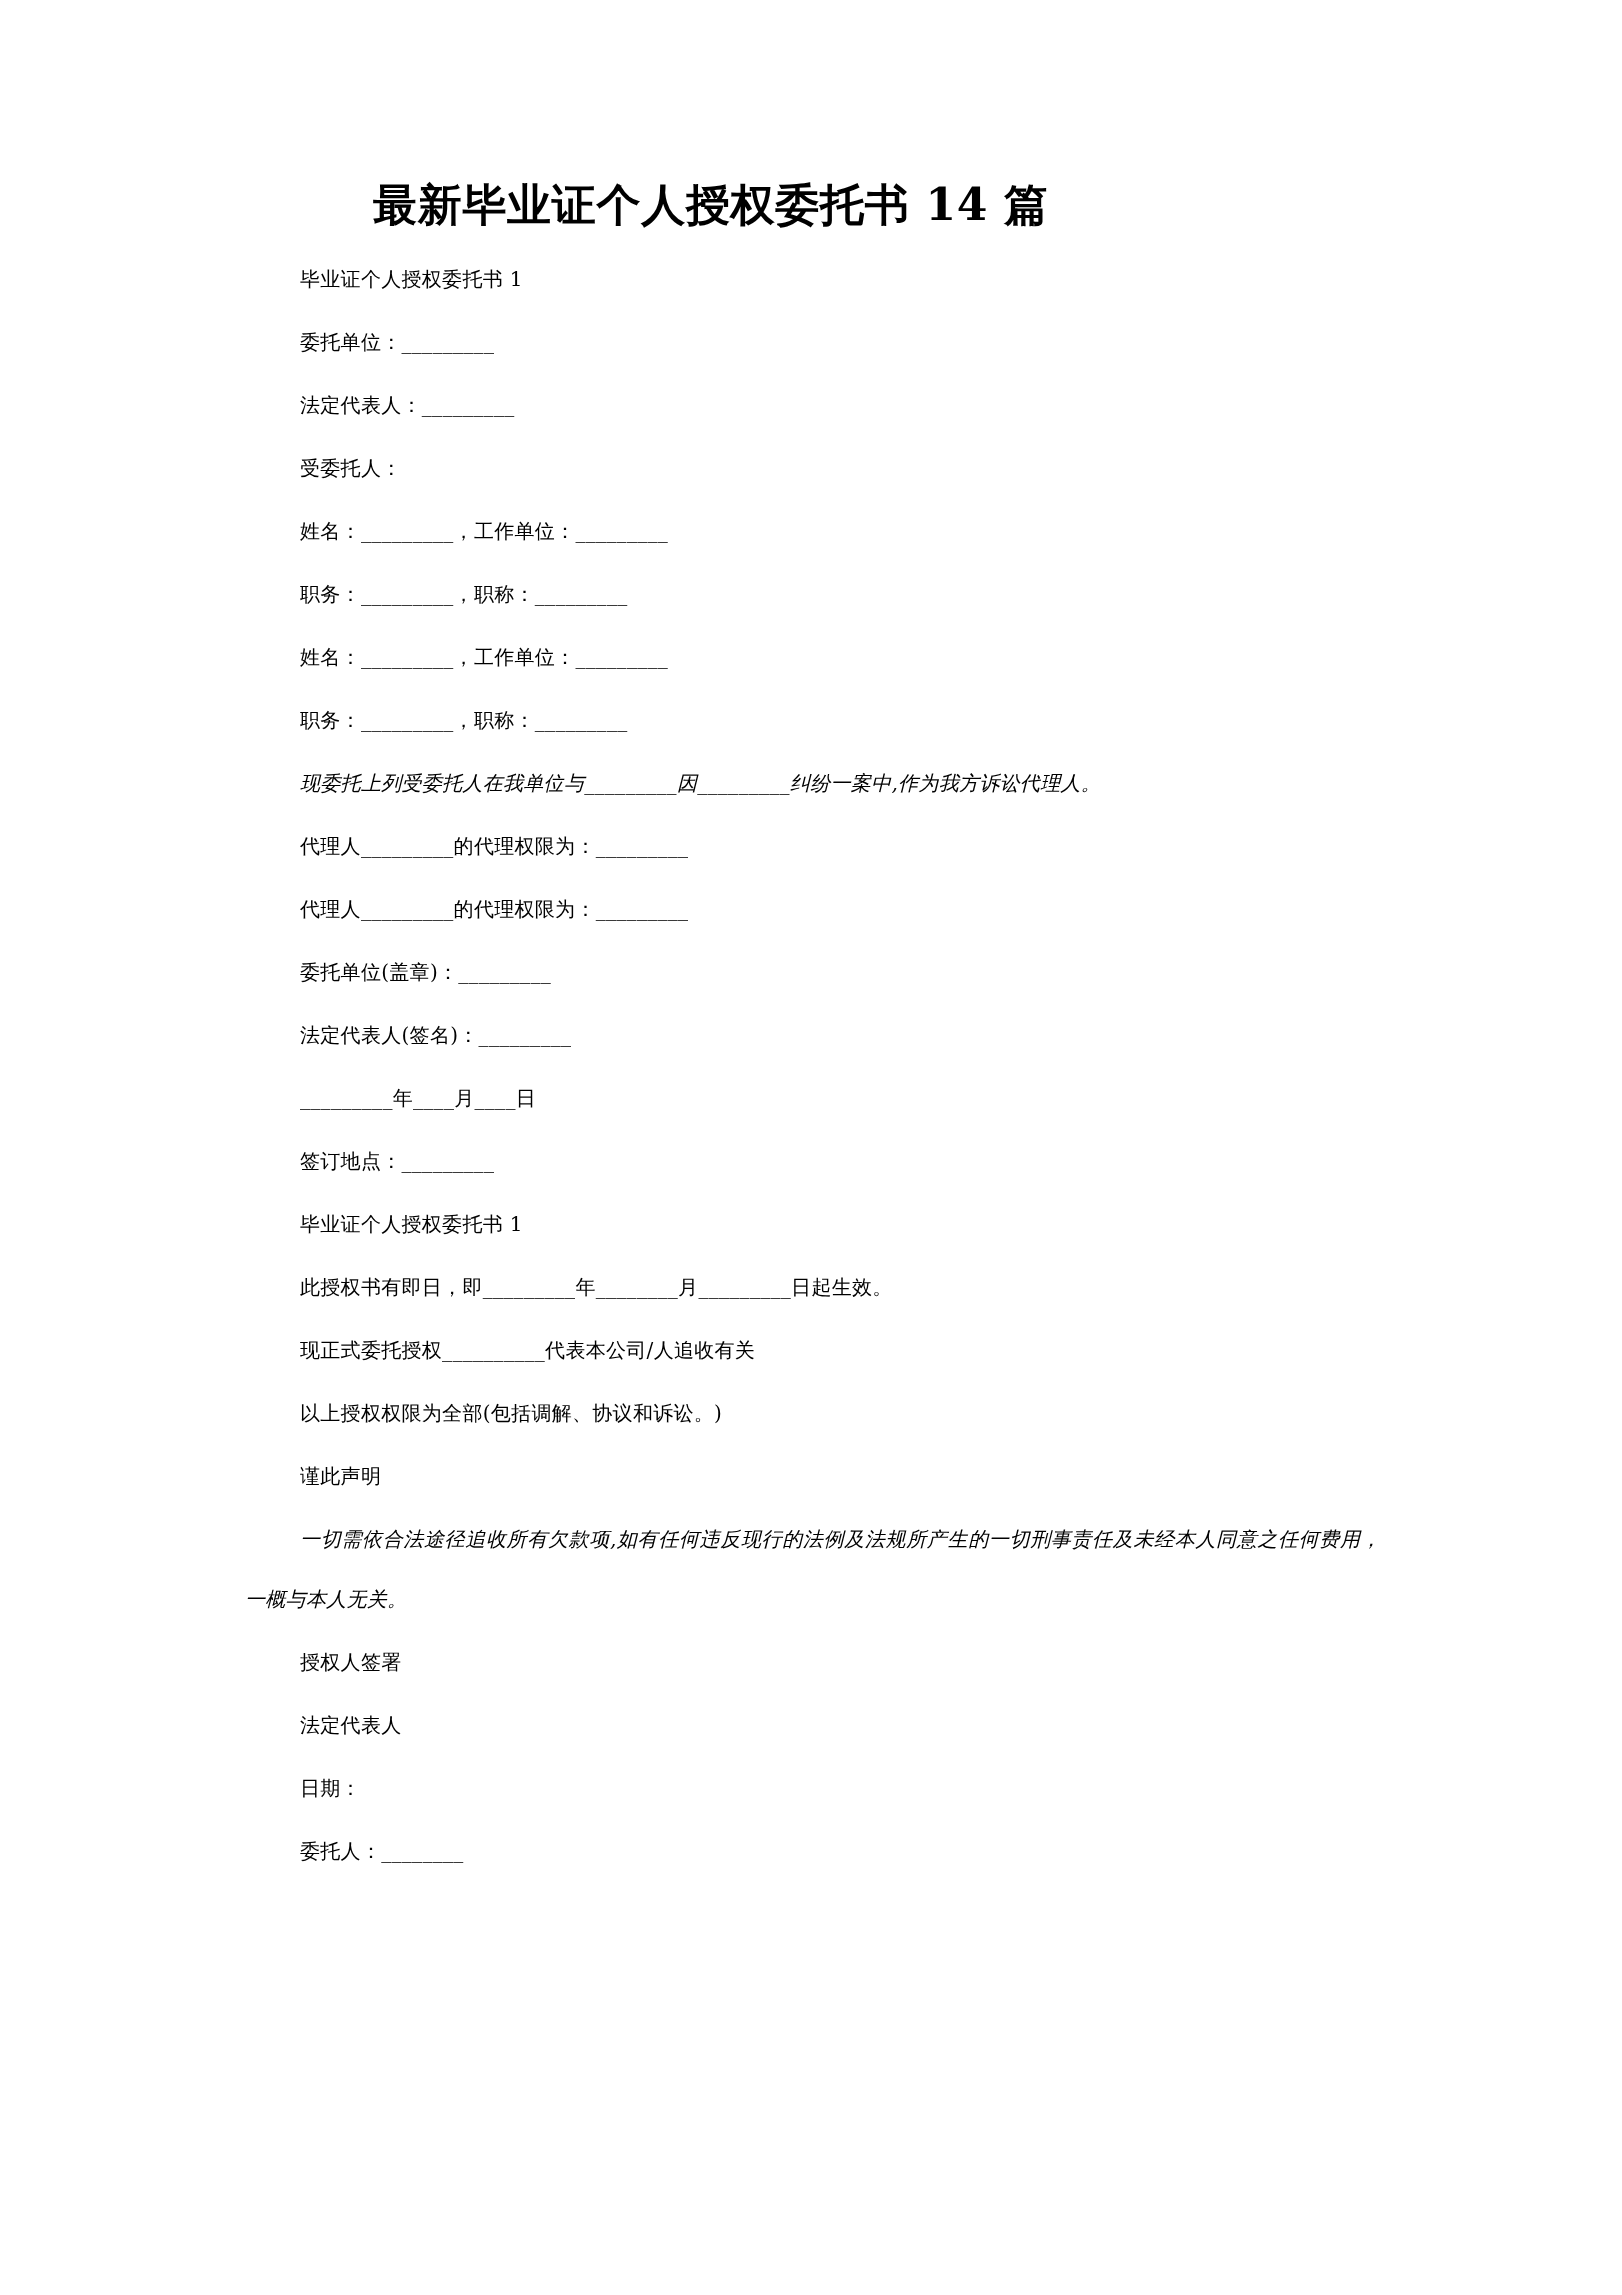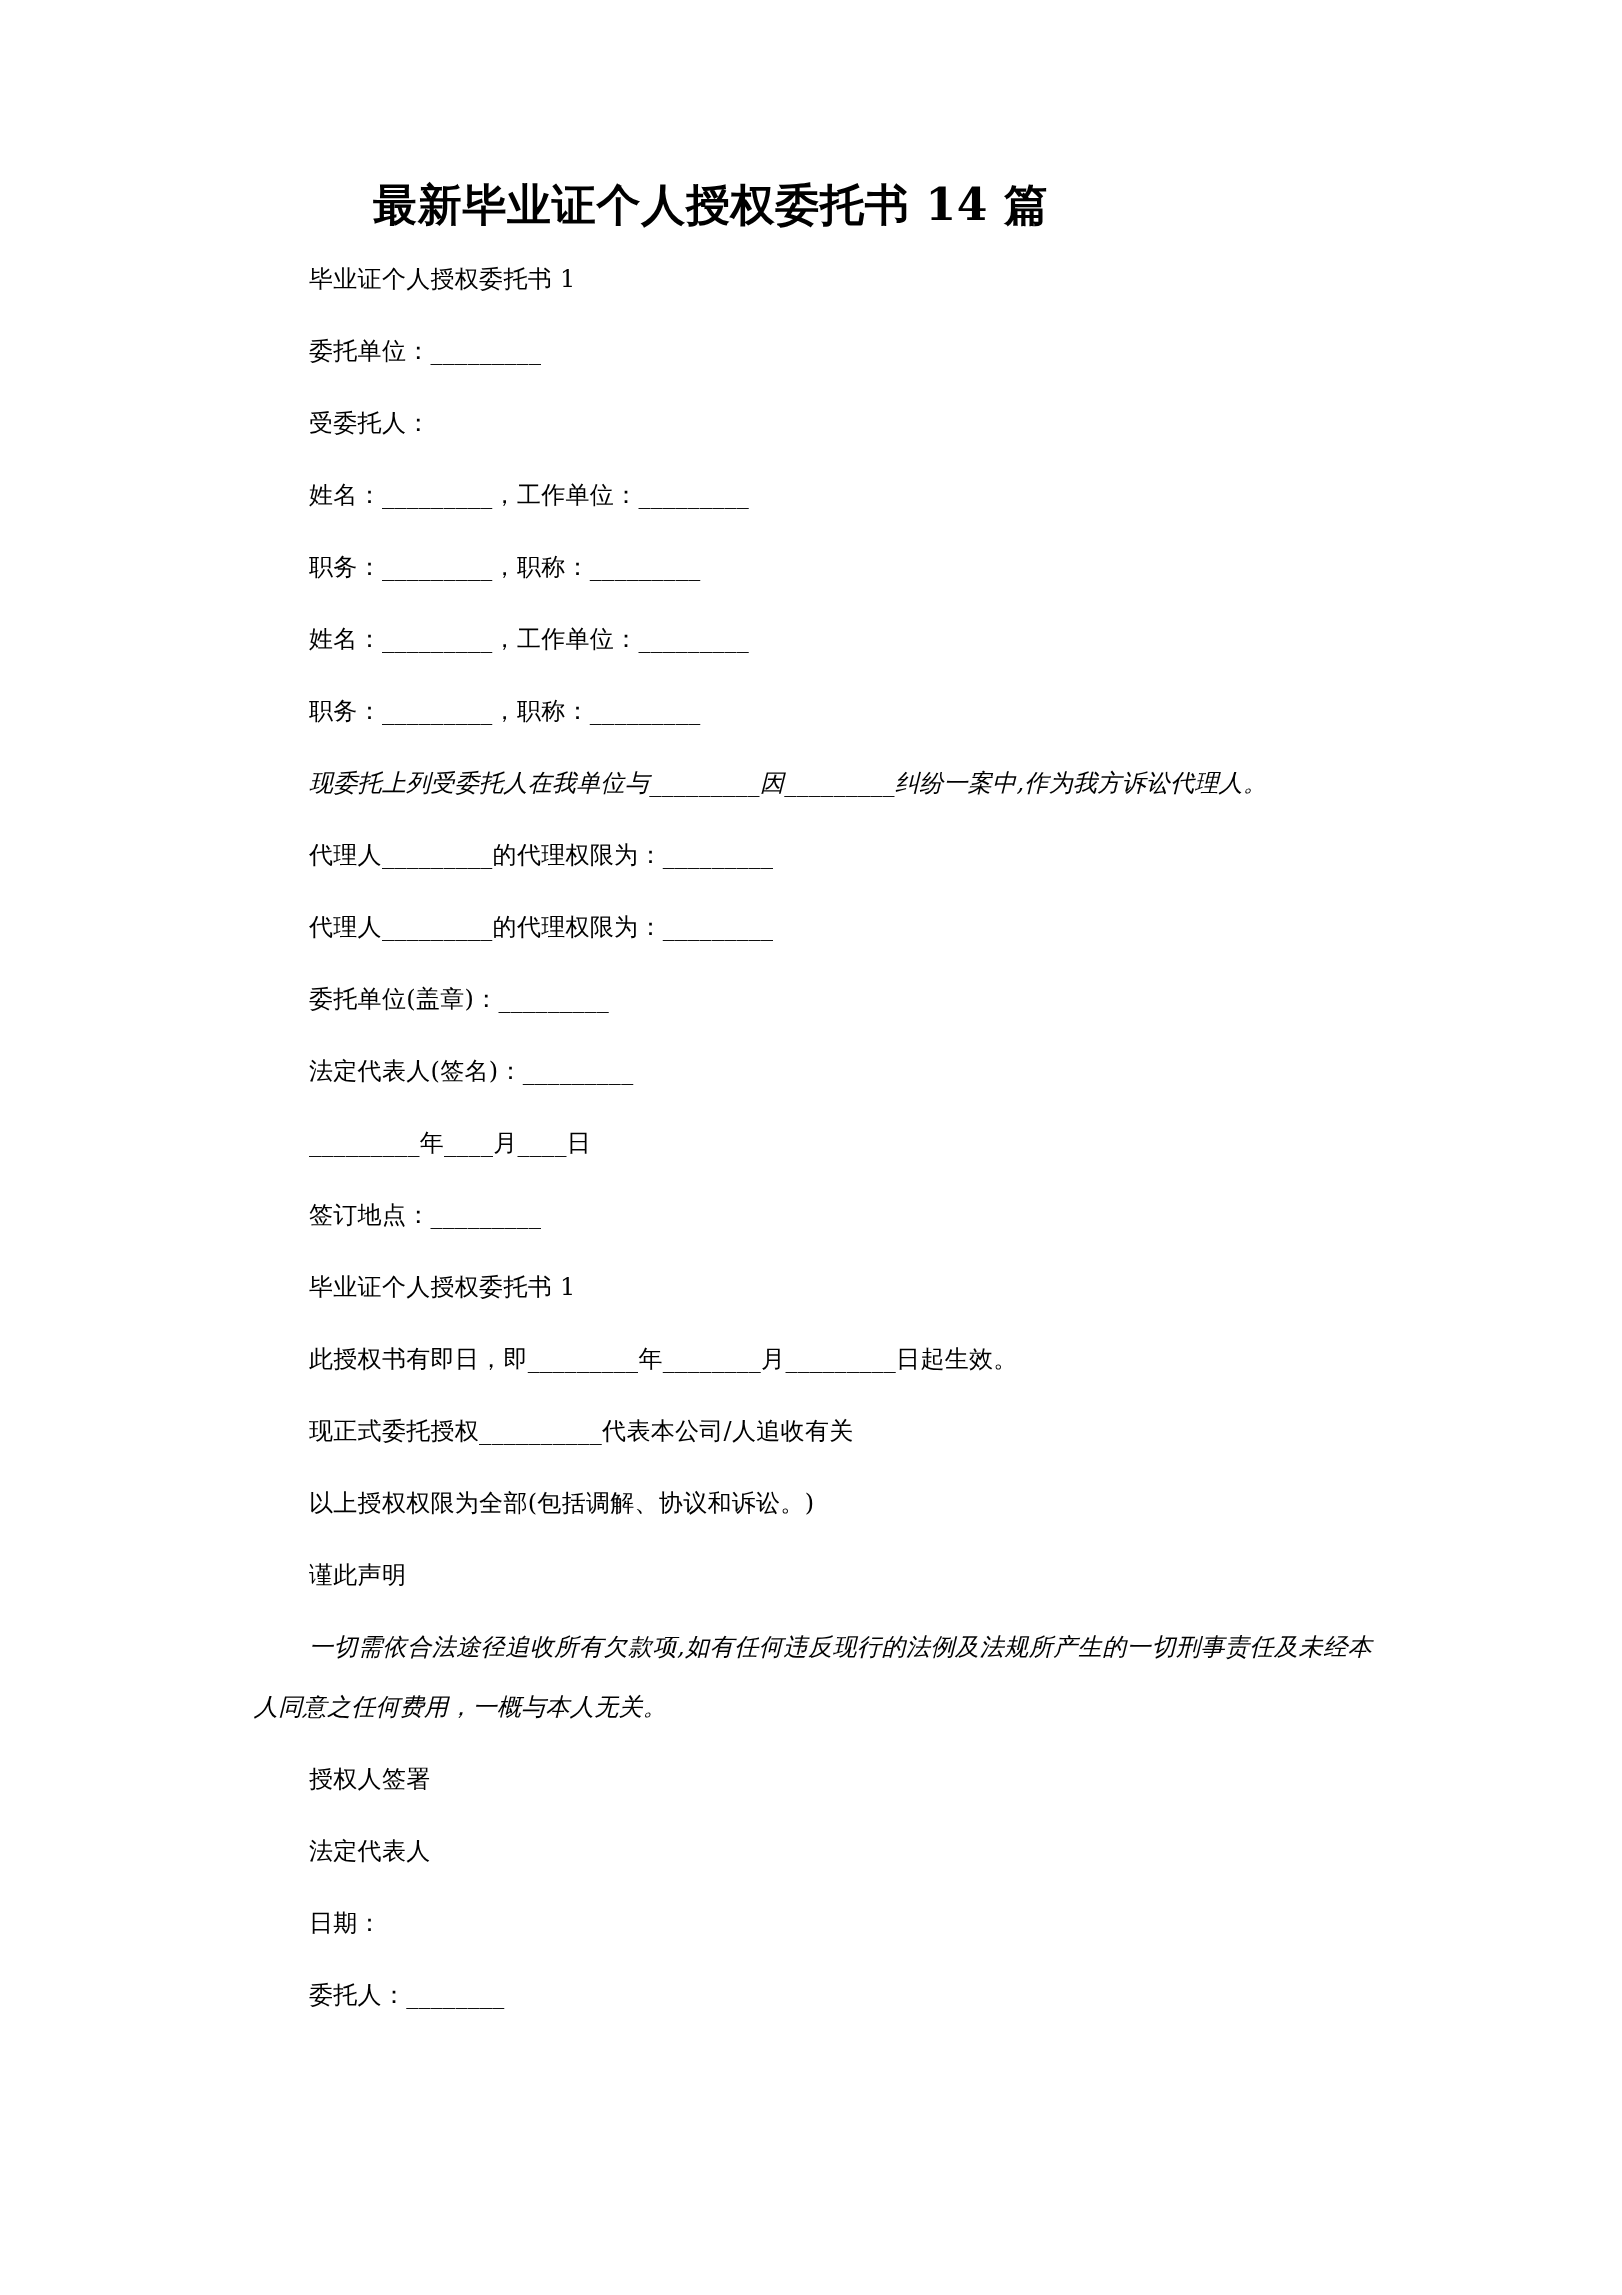--- a/index.html
+++ b/index.html
@@ -39,23 +39,23 @@
     font-size: 44px;
     line-height: 1.26;
     letter-spacing: 0.7px;
     text-align: left;
     margin: 0 0 17px 0;
     padding-left: 131px;
     white-space: nowrap;
   }
 
   .para {
-    font-size: 24px;
+    font-size: 20px;
     line-height: 60px;
-    margin: 12px;
+    margin: 3px;
     text-align: justify;
     text-justify: inter-ideograph;
     letter-spacing: 0.3px;
     white-space: pre-wrap;
     word-break: break-all;
   }
 
   
   .para.indent1 {
     padding-left: 55px;
@@ -72,20 +72,21 @@
 <body>
 
 <div class="page">
   <div class="content">
 
     <h1 class="doc-title">最新毕业证个人授权委托书 14 篇</h1>
 
     <div id="body-blocks">
         <p class="para indent1">毕业证个人授权委托书 1</p>
         <p class="para indent1">委托单位：_________</p>
+        <p class="para indent1">法定代表人：_________</p>
         <p class="para indent1">受委托人：</p>
         <p class="para indent1">姓名：_________，工作单位：_________</p>
         <p class="para indent1">职务：_________，职称：_________</p>
         <p class="para indent1">姓名：_________，工作单位：_________</p>
         <p class="para indent1">职务：_________，职称：_________</p>
         <p class="para flow">现委托上列受委托人在我单位与_________因_________纠纷一案中,作为我方诉讼代理人。</p>
         <p class="para indent1">代理人_________的代理权限为：_________</p>
         <p class="para indent1">代理人_________的代理权限为：_________</p>
         <p class="para indent1">委托单位(盖章)：_________</p>
         <p class="para indent1">法定代表人(签名)：_________</p>

